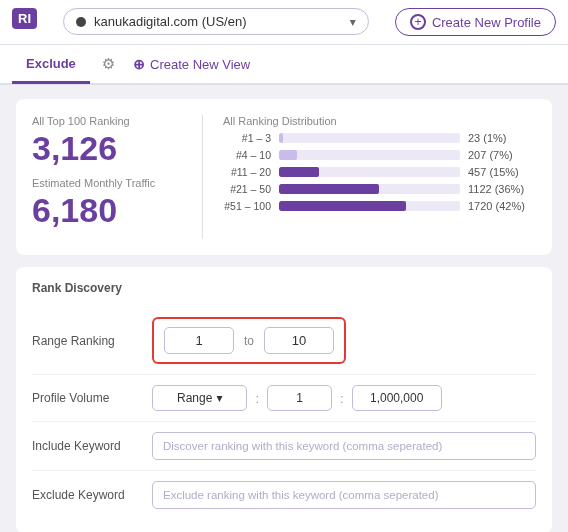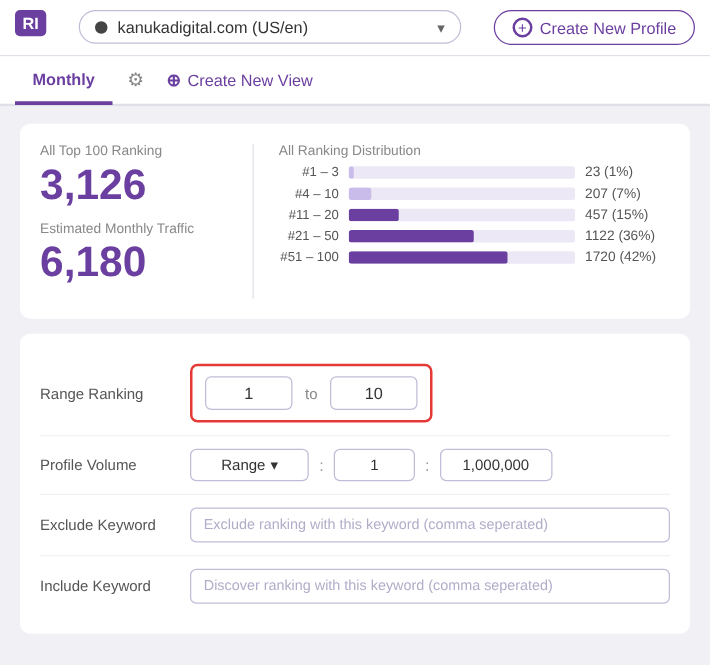--- a/index.html
+++ b/index.html
@@ -314,21 +314,21 @@
     <span class="domain-text">kanukadigital.com (US/en)</span>
     <span class="chevron-icon">▾</span>
   </div>
   <button class="create-profile-btn">
     <span class="plus-circle">+</span>
     <span>Create New Profile</span>
   </button>
 </div>
 
 <div class="tab-bar">
-  <div class="tab-summary">Monthly</div>
+  <div class="tab-summary">Exclude</div>
   <div class="tab-gear">⚙</div>
   <div class="tab-create-view">
     <span class="create-view-plus">⊕</span>
     <span>Create New View</span>
   </div>
 </div>
 
 <div class="main-content">
 
   <div class="stats-row">
@@ -375,20 +375,21 @@
             <div class="bar-container">
               <div class="bar-fill" style="width: 70%;"></div>
             </div>
             <span class="dist-count">1720 (42%)</span>
           </div>
         </div>
     </div>
   </div>
 
   <div class="rank-discovery">
+    <div class="section-title">Rank Discovery</div>
 
     <div class="field-row">
       <div class="field-label">Range Ranking</div>
       <div class="field-controls">
         <div class="search-ranking-row">
           <input class="ranking-input" type="text" value="1" style="">
           <span class="to-text">to</span>
           <input class="ranking-input" type="text" value="10" style="">
         </div>
       </div>
@@ -402,28 +403,28 @@
           <span>▾</span>
         </div>
         <span class="colon">:</span>
         <input class="volume-input" type="text" value="1" style="">
         <span class="colon">:</span>
         <input class="volume-input" type="text" style="width: 90px;" value="1,000,000">
       </div>
     </div>
 
     <div class="field-row">
+      <div class="field-label">Include Keyword</div>
+      <div class="field-controls">
+        <input class="keyword-input" type="text" placeholder="Discover ranking with this keyword (comma seperated)" style="">
+      </div>
+    </div>
+
+    <div class="field-row">
       <div class="field-label">Exclude Keyword</div>
       <div class="field-controls">
         <input class="keyword-input" type="text" placeholder="Exclude ranking with this keyword (comma seperated)" style="">
       </div>
     </div>
 
-    <div class="field-row">
-      <div class="field-label">Include Keyword</div>
-      <div class="field-controls">
-        <input class="keyword-input" type="text" placeholder="Discover ranking with this keyword (comma seperated)" style="">
-      </div>
-    </div>
-
   </div>
 
 </div>
 
 </body></html>

